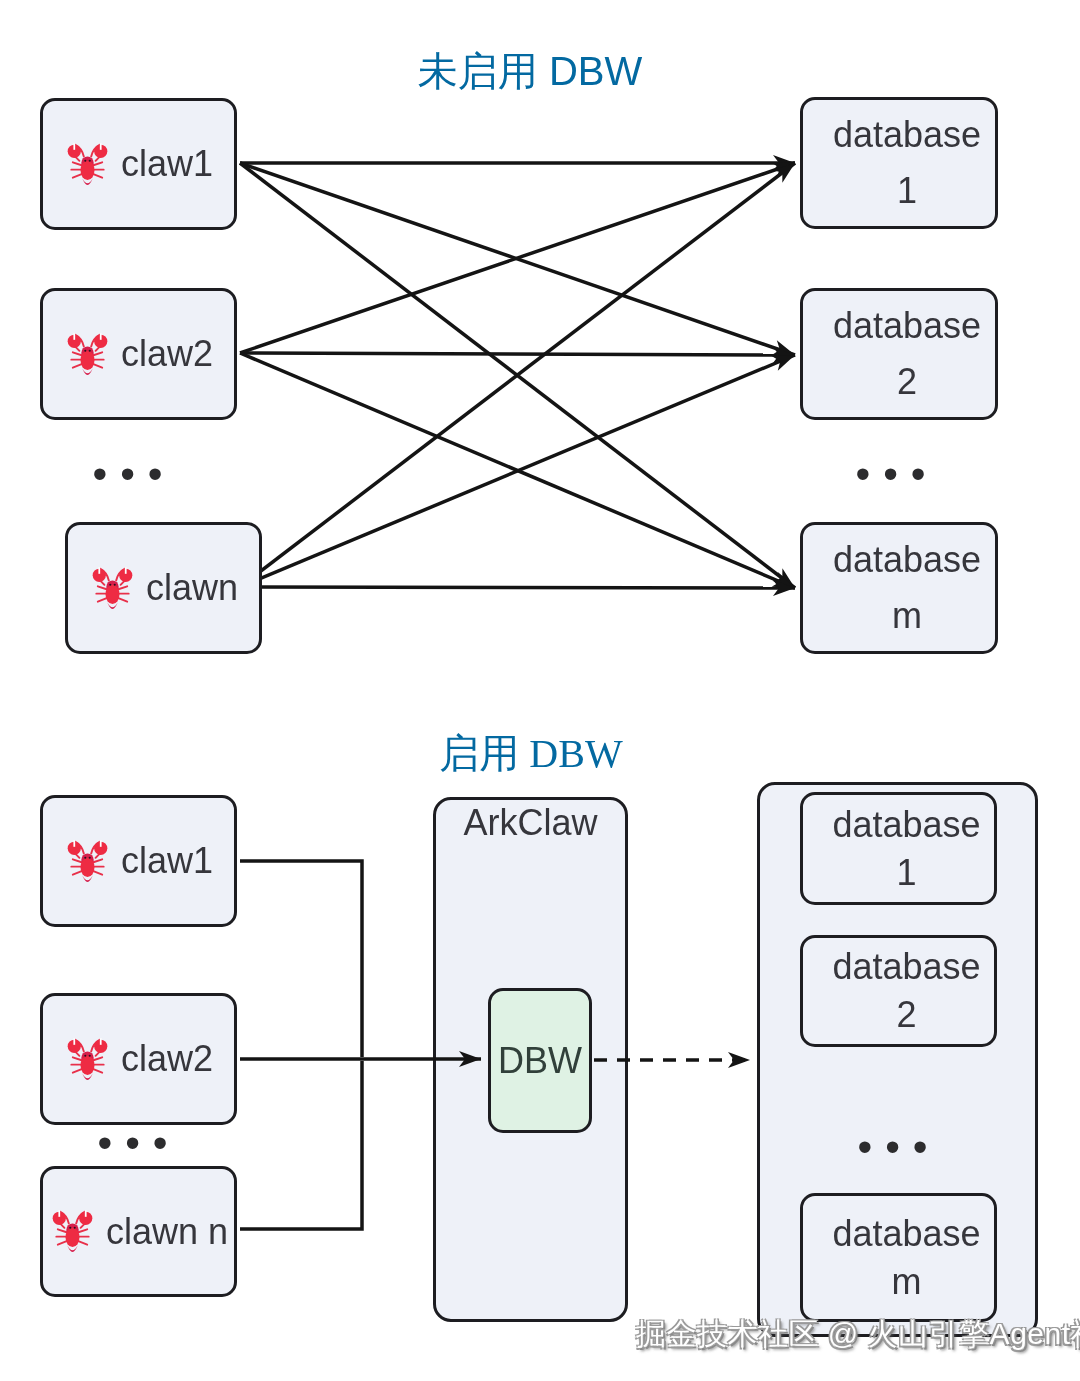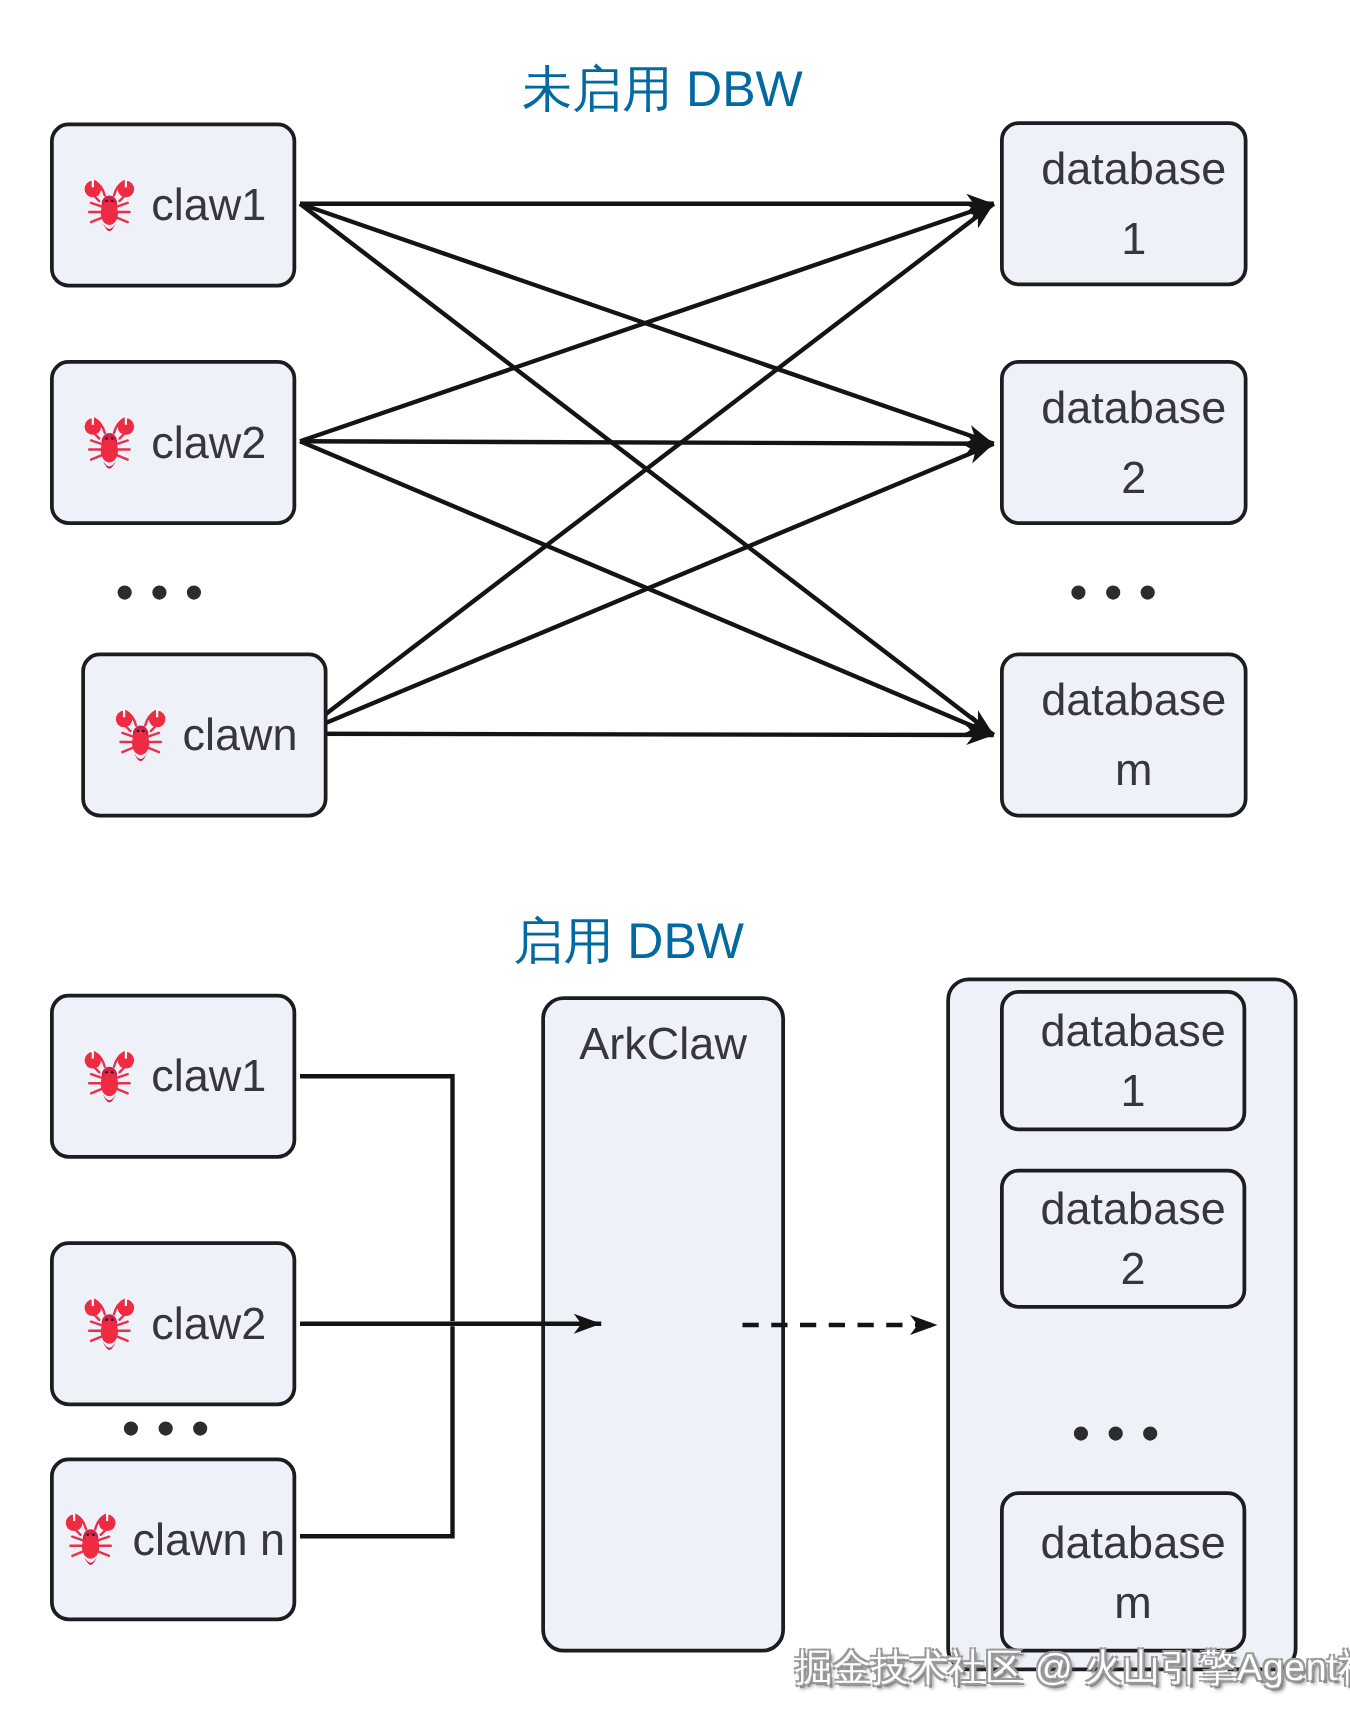--- a/index.html
+++ b/index.html
@@ -15,21 +15,21 @@
     position:absolute;box-sizing:border-box;z-index:3;
     background:#eef1f8;border:3.5px solid #1d1d21;border-radius:15px;
     display:flex;align-items:center;justify-content:center;gap:10px;
     font-size:36px;color:#36363c;
   }
   .container-box{
     position:absolute;box-sizing:border-box;z-index:1;
     background:#eef1f8;border:3.5px solid #1d1d21;border-radius:18px;
   }
   .container-label{
-    text-align:center;padding-top:14px;font-size:36px;color:#36363c;
+    text-align:center;padding-top:2px;font-size:36px;color:#36363c;
   }
   .dbw{
     background:#dff2e4;z-index:3;font-size:36px;color:#31403a;
   }
   .db-text{text-align:center;line-height:56px;font-size:36px;margin-left:16px;}
   .db-text.compact{line-height:48px;}
   .dots{
     position:absolute;z-index:3;transform:translate(-50%,-50%);
     font-size:42px;letter-spacing:13px;color:#2c2c2e;white-space:nowrap;
   }
@@ -141,21 +141,21 @@
     </div>
   </div>
   <div class="dots" style="left:897px;top:474px;">•••</div>
   <div class="node" style="left:800px;top:522px;width:198px;height:132px;">
     <div class="db-text">
       <div>database</div>
       <div>m</div>
     </div>
   </div>
 
-  <div class="title" style="left:503px;top:753px;">启用 DBW</div>
+  <div class="title" style="left:531px;top:753px;font-family:Liberation Serif, serif;">启用 DBW</div>
 
   <div class="node" style="left:40px;top:795px;width:197px;height:132px;">
     <svg class="lobster">
         <use href="#lobster"></use>
       </svg>
     <span>claw1</span>
   </div>
   <div class="node" style="left:40px;top:993px;width:197px;height:132px;">
     <svg class="lobster">
         <use href="#lobster"></use>
@@ -163,20 +163,23 @@
     <span>claw2</span>
   </div>
   <div class="dots" style="left:139px;top:1143px;">•••</div>
   <div class="node" style="left:40px;top:1166px;width:197px;height:131px;">
     <svg class="lobster">
         <use href="#lobster"></use>
       </svg>
     <span>clawn n</span>
   </div>
 
+  <div class="node dbw" style="left:488px;top:988px;width:104px;height:145px;">
+    <span>DBW</span>
+  </div>
 
   <div class="node" style="left:800px;top:792px;width:197px;height:113px;">
     <div class="db-text compact">
       <div>database</div>
       <div>1</div>
     </div>
   </div>
   <div class="node" style="left:800px;top:935px;width:197px;height:112px;">
     <div class="db-text compact">
       <div>database</div>

